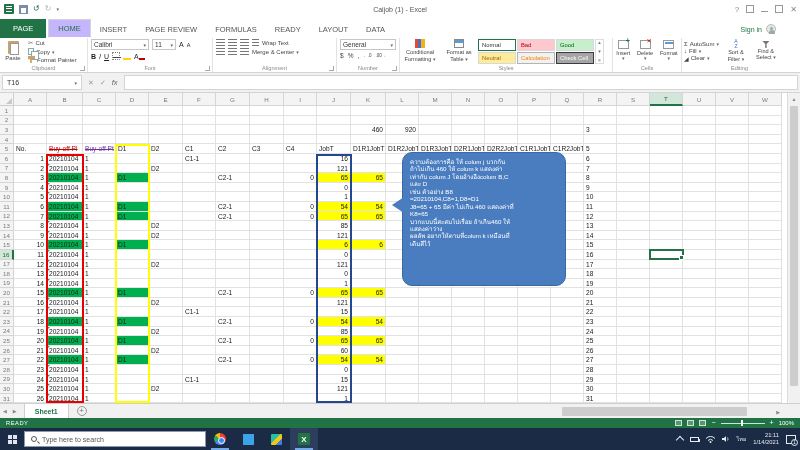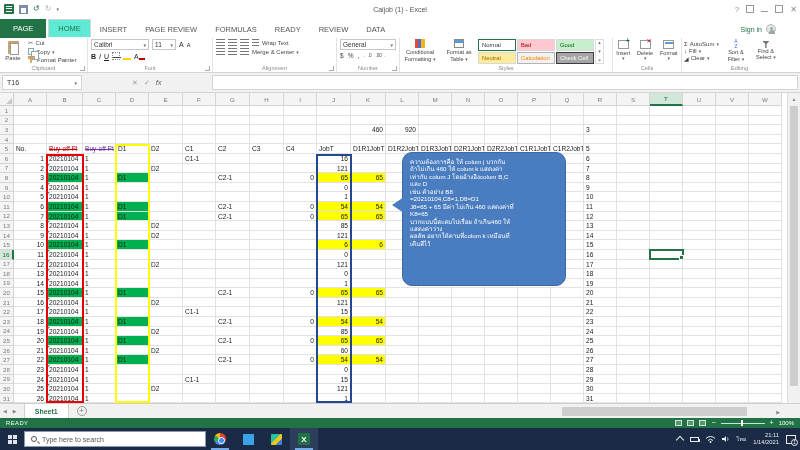--- a/index.html
+++ b/index.html
@@ -18,21 +18,21 @@
 .dd{font-size:5px;color:#666;}
 #title-text{position:absolute;left:0;right:0;text-align:center;font-size:7px;color:#555;}
 #tb-right{position:absolute;right:3px;top:0;height:18px;display:flex;align-items:center;gap:7px;color:#888;font-size:8px;}
 .wbox{width:8px;height:8px;border:1px solid #999;}
 .wmin{width:7px;height:1px;background:#999;margin-top:5px;}
 
 
 #tabrow{position:absolute;top:18px;left:0;width:800px;height:20px;background:#fff;display:flex;align-items:flex-end;}
 .tab{padding:4px 9px 4px 9px;font-size:7.5px;color:#555;}
 .tab.file{background:#217346;color:#fff;padding:5px 13px;margin-right:2px;}
-.tab.active{color:#217346;border:1px solid #d4d4d4;border-bottom:1px solid #fff;background:#5eead4;}
+.tab.active{color:#217346;border:1px solid #d4d4d4;border-bottom:1px solid #fff;background:#c4b5fd;}
 #signin{position:absolute;right:24px;bottom:4px;color:#217346;font-size:7px;display:flex;align-items:center;gap:4px;}
 .avatar{width:10px;height:10px;border-radius:50%;background:#e6e6e6;border:1px solid #bbb;position:relative;}
 .avatar::before{content:"";position:absolute;left:3px;top:1.5px;width:3px;height:3px;border-radius:50%;background:#9aa;}
 .avatar::after{content:"";position:absolute;left:1.5px;top:5px;width:6px;height:4px;border-radius:3px 3px 0 0;background:#9aa;}
 
 
 #ribbon{position:absolute;top:38px;left:0;width:800px;height:35px;background:#fff;border-bottom:1px solid #d4d4d4;display:flex;}
 .group{position:relative;height:34px;border-right:1px solid #e3e3e3;flex:none;}
 .glabel{position:absolute;bottom:1px;left:0;right:0;text-align:center;font-size:5.6px;color:#8a8a8a;}
 .launcher{position:absolute;bottom:1px;right:2px;width:5px;height:5px;border-right:1px solid #aaa;border-bottom:1px solid #aaa;}
@@ -76,21 +76,21 @@
 
 .cells-ic{width:11px;height:9px;border:1px solid #999;position:relative;margin-bottom:1px;background:linear-gradient(#fff 0 0);}
 .cells-ic.ins::after{content:"+";position:absolute;right:-2px;top:-4px;color:#217346;font-weight:bold;font-size:7px;}
 .cells-ic.del::after{content:"\2715";position:absolute;right:-2px;top:-3px;color:#c00000;font-size:6px;}
 .cells-ic.fmt::after{content:"";position:absolute;left:1px;top:1px;width:8px;height:2px;background:#5b9bd5;}
 
 .edit-left{display:flex;flex-direction:column;justify-content:center;gap:1px;padding:0 2px;}
 .az-ic{font-size:5px;color:#4472c4;line-height:1;}
 .funnel{width:7px;height:7px;background:#777;clip-path:polygon(0 0,100% 0,60% 45%,60% 100%,40% 100%,40% 45%);}
 
-#formulabar{position:absolute;top:73px;left:0;width:800px;height:20px;background:#f1f1f1;display:flex;align-items:center;border-bottom:1px solid #d4d4d4;gap:44px;}
+#formulabar{position:absolute;top:73px;left:0;width:800px;height:20px;background:#f1f1f1;display:flex;align-items:center;border-bottom:1px solid #d4d4d4;}
 #namebox{width:80px;height:15px;background:#fff;border:1px solid #d4d4d4;display:flex;align-items:center;justify-content:space-between;padding:0 4px;font-size:7px;color:#333;margin-left:2px;}
 #fx-zone{display:flex;align-items:center;gap:6px;padding:0 6px;color:#9a9a9a;font-size:7px;}
 #fx-zone .fx{font-style:italic;color:#666;font-size:7.5px;}
 #formula-input{flex:1;height:15px;background:#fff;border:1px solid #d4d4d4;margin-right:2px;}
 
 
 #grid{position:absolute;top:93px;left:0;width:787px;height:310px;overflow:hidden;background:#fff;}
 #grid-cells{display:grid;grid-template-columns:14px 33px 36px 33px 33px 34px 33px 34px 34px 33px 34px 35px repeat(12,33px);grid-template-rows:13px;grid-auto-rows:9.6px;}
 .corner{background:#f4f4f4;border-right:1px solid #cfcfcf;border-bottom:1px solid #cfcfcf;position:relative;}
 .corner::after{content:"";position:absolute;right:1px;bottom:1px;border-left:6px solid transparent;border-bottom:6px solid #c8c8c8;}
@@ -186,21 +186,21 @@
   </div>
 </div>
 
 <div id="tabrow">
   <div class="tab file">PAGE</div>
   <div class="tab active">HOME</div>
   <div class="tab">INSERT</div>
   <div class="tab">PAGE REVIEW</div>
   <div class="tab">FORMULAS</div>
   <div class="tab">READY</div>
-  <div class="tab">REVIEW</div>
+  <div class="tab">LAYOUT</div>
   <div class="tab">DATA</div>
   <div id="signin">
       <span>Sign in</span>
       <span class="avatar"></span>
     </div>
 </div>
 
 <div id="ribbon">
   <div class="group" style="width:88px">
     <div class="g-body">

